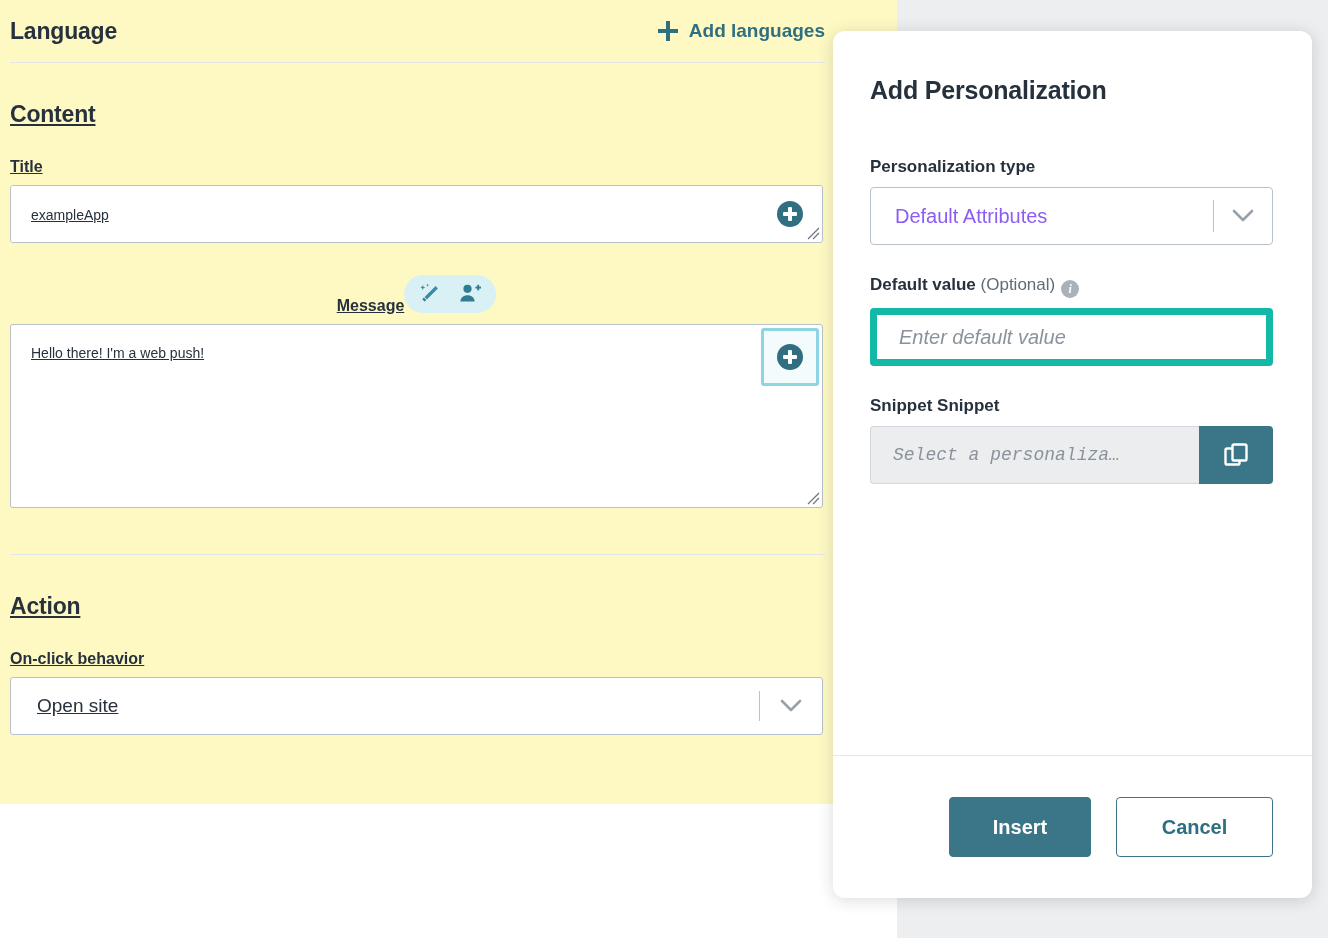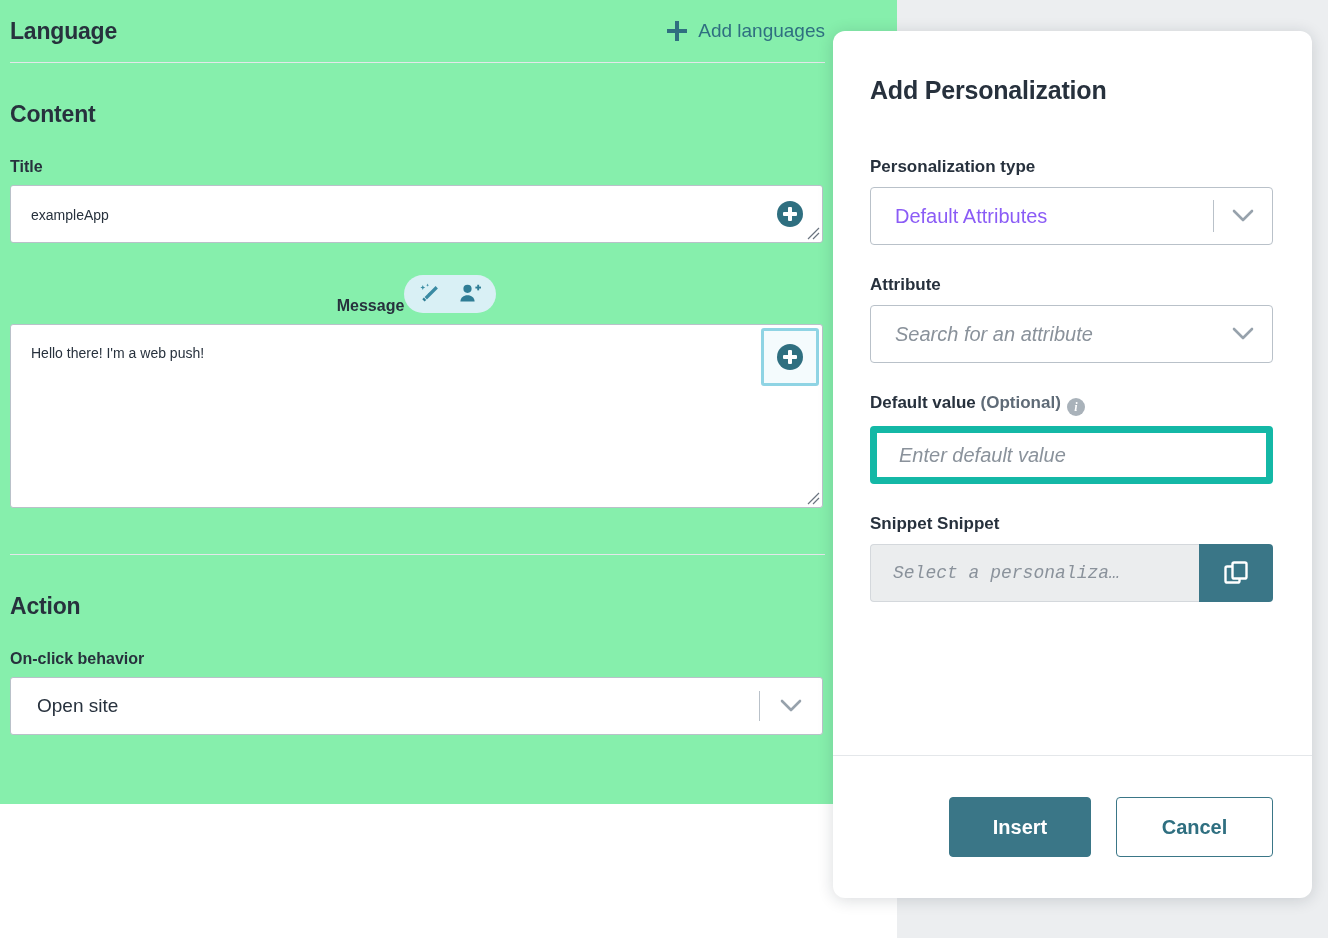--- a/index.html
+++ b/index.html
@@ -21,21 +21,21 @@
     left: 897px; top: 0;
     width: 431px; height: 938px;
     background: #eceef0;
   }
 
   
   .editor {
     position: absolute;
     left: 0; top: 0;
     width: 897px; height: 804px;
-    background: #86efac;
+    background: #fef9c3;
     padding: 0 72px 16px 10px;
   }
 
   .row-head {
     display: flex;
     align-items: center;
     justify-content: space-between;
     height: 62px;
   }
   .sec-title {
@@ -43,21 +43,21 @@
     font-weight: bold;
     letter-spacing: -0.2px;
     color: #27313d;
   }
   .add-lang {
     display: flex;
     align-items: center;
     gap: 11px;
     color: #2f6f80;
     font-size: 19px;
-    font-weight: normal;
+    font-weight: bold;
     cursor: pointer;
     background: none;
     border: none;
     padding: 0;
     font-family: inherit;
   }
   .plus-glyph {
     display: inline-block;
     position: relative;
     width: 20px; height: 20px;
@@ -67,21 +67,21 @@
   }
   .plus-glyph::before { left: 0; top: 8px; width: 20px; height: 4px; }
   .plus-glyph::after  { top: 0; left: 8px; height: 20px; width: 4px; }
 
   .divider {
     height: 1px;
     background: #e4e7ea;
     margin: 0 0 0 0;
   }
 
-  .sec-block { padding-top: 38px; }
+  .sec-block { padding-top: 38px; text-decoration: underline; }
   .sec-h2 {
     font-size: 23px;
     font-weight: bold;
     color: #27313d;
     letter-spacing: -0.2px;
     margin-bottom: 30px;
   }
   .field-label {
     font-size: 16px;
     font-weight: bold;
@@ -223,21 +223,21 @@
   }
   .m-group { margin-bottom: 30px; }
   .m-label {
     font-size: 17px;
     font-weight: bold;
     color: #27313d;
     display: block;
     margin-bottom: 10px;
   }
   .m-label .optional {
-    font-weight: bold;
+    font-weight: normal;
     color: #5f6b77;
   }
   .info-icon {
     display: inline-block;
     vertical-align: -3px;
     margin-left: 6px;
     width: 18px; height: 18px;
     border-radius: 50%;
     background: #a9b2ba;
     color: #fff;
@@ -430,31 +430,20 @@
         <span class="val">Default Attributes</span>
         <span class="sep"></span>
         <span class="arrow">
           <svg width="22" height="14" viewBox="0 0 22 14">
             <path d="M2 2 L11 11 L20 2" stroke="#97a2ac" stroke-width="2.6" fill="none" stroke-linecap="round" stroke-linejoin="round"></path>
           </svg>
         </span>
       </div>
     </div>
 
-    <div class="m-group">
-      <label class="m-label">Attribute</label>
-      <div class="m-select">
-        <span class="val placeholder">Search for an attribute</span>
-        <span class="arrow">
-          <svg width="22" height="14" viewBox="0 0 22 14">
-            <path d="M2 2 L11 11 L20 2" stroke="#97a2ac" stroke-width="2.6" fill="none" stroke-linecap="round" stroke-linejoin="round"></path>
-          </svg>
-        </span>
-      </div>
-    </div>
 
     <div class="m-group">
       <label class="m-label">
         <span>Default value</span>
         <span class="optional">(Optional)</span><span class="info-icon">i</span>
       </label>
       <input class="m-input" type="text" placeholder="Enter default value" style="">
     </div>
 
     <div class="m-group">

